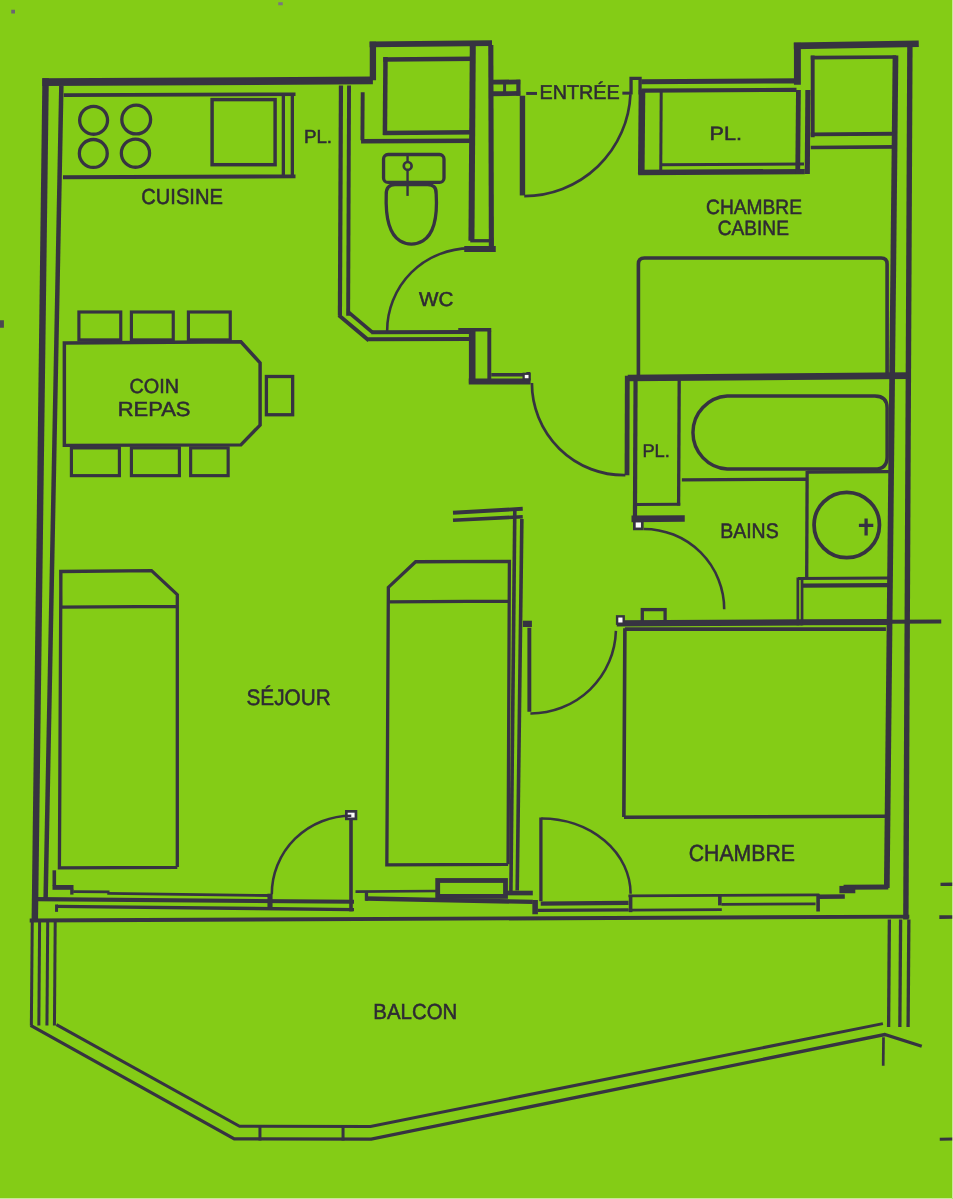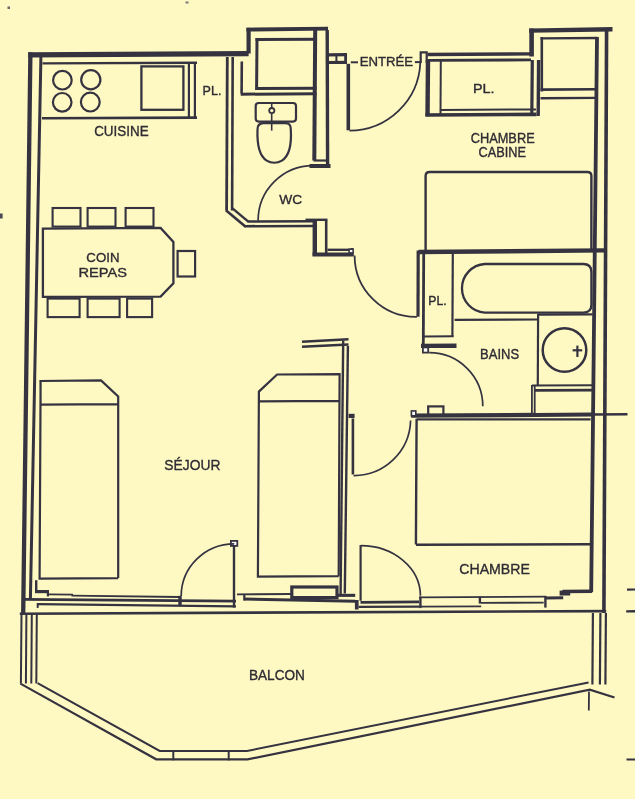--- a/index.html
+++ b/index.html
@@ -1,16 +1,16 @@
 <!DOCTYPE html>
 <html><head>
 <meta charset="utf-8">
 <style>
 html,body{margin:0;padding:0;background:#ffffff;}
-#page{position:relative;width:635px;height:799px;background:#fef9c3;overflow:hidden;}
+#page{position:relative;width:635px;height:799px;background:#84cc16;overflow:hidden;}
 svg{display:block;}
 text{font-family:"Liberation Sans",sans-serif;}
 </style>
 </head>
 <body>
 <div id="page">
 <svg width="635" height="799" viewBox="0 0 635 799">
 
 <rect x="7.5" y="6.5" width="2.5" height="2.5" fill="#6a6670"></rect>
 

